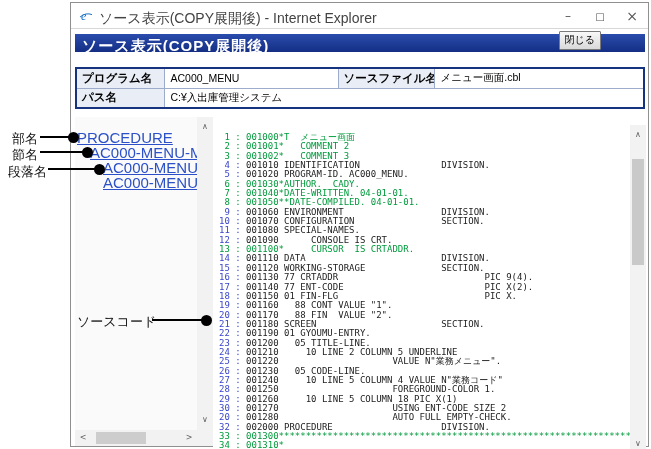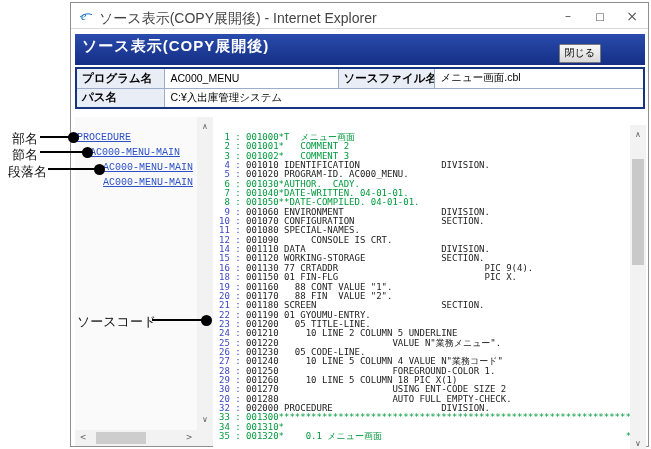--- a/index.html
+++ b/index.html
@@ -19,40 +19,40 @@
               border-bottom:1px solid #d8d8d8; }
   .ie-icon { position:absolute; left:8px; top:6px; width:14px; height:14px; }
   .title-text { position:absolute; left:28px; top:7px; font-size:14px; color:#444; white-space:nowrap; }
   .win-controls { position:absolute; right:0; top:0; height:26px; display:flex; }
   .win-btn { width:32px; height:26px; display:flex; align-items:center; justify-content:center;
              font-size:12px; color:#555; font-family:"DejaVu Sans",sans-serif; }
   .win-btn.max { font-size:10px; }
   .win-btn.close { font-size:14px; }
 
   
-  .hdr { position:absolute; left:4px; top:31px; width:570px; height:31px;
+  .hdr { position:absolute; left:4px; top:31px; width:570px; height:18px;
          background:linear-gradient(#2a4cad,#142e84); }
   .hdr-title { position:absolute; left:7px; top:3px; font-size:15px; font-weight:bold;
                color:#ffffff; letter-spacing:1px; white-space:nowrap; }
   .close-btn { position:absolute; right:44px; bottom:2px; font-size:10px; color:#000;
                background:linear-gradient(#f8f8f8,#d9d9d9); border:1px solid #7a7a7a;
                padding:1px 5px 2px 5px; border-radius:1px; }
 
   
   .info-tbl { position:absolute; left:4px; top:64px; width:570px; border-collapse:collapse;
               border:2px solid #16337f; table-layout:fixed; }
   .info-tbl td { border:1px solid #9daccb; height:20px; overflow:hidden; white-space:nowrap; }
   .info-tbl td.lbl { background:#e9eef6; font-weight:bold; font-size:11.5px; padding-left:5px; color:#000; }
   .info-tbl td.val { background:#fff; font-size:10.5px; padding-left:6px; color:#000; }
 
   
   .leftpane { position:absolute; left:4px; top:114px; width:138px; height:329px; background:#fafafa; }
   .nav-list { position:absolute; left:0; top:0; right:16px; bottom:16px; overflow:hidden; padding-top:13px; }
-  .navlink { display:block; height:15px; line-height:15px; font-size:10px; color:#2b50c8;
-             text-decoration:underline; white-space:nowrap; cursor:pointer;font-family:Liberation Mono, monospace; }
+  .navlink { display:block; height:15px; line-height:15px; font-size:15px; color:#2b50c8;
+             text-decoration:underline; white-space:nowrap; cursor:pointer; }
   .ind0 { padding-left:2px; } .ind1 { padding-left:15px; } .ind2 { padding-left:28px; }
 
   .vscroll { position:absolute; right:0; top:0; width:16px; background:#f2f2f2; }
   .leftpane .vscroll { bottom:16px; }
   .hscroll { position:absolute; left:0; bottom:0; height:16px; width:122px; background:#f2f2f2; }
   .corner { position:absolute; right:0; bottom:0; width:16px; height:16px; background:#f2f2f2; }
   .sb-arrow { position:absolute; width:16px; height:14px; text-align:center; line-height:14px;
               font-size:8px; color:#606060; font-family:"DejaVu Sans",sans-serif; }
   .sb-up { top:3px; } .sb-down { bottom:3px; }
   .sb-left { left:0; top:1px; } .sb-right { right:0; top:1px; }
@@ -155,23 +155,25 @@
         <div class="cl cm"><span class="ln"> 3 : </span><span class="ct">001002*   COMMENT 3</span></div>
         <div class="cl"><span class="ln"> 4 : </span><span class="ct">001010 IDENTIFICATION               DIVISION.</span></div>
         <div class="cl"><span class="ln"> 5 : </span><span class="ct">001020 PROGRAM-ID. AC000_MENU.</span></div>
         <div class="cl cm"><span class="ln"> 6 : </span><span class="ct">001030*AUTHOR.  CADY.</span></div>
         <div class="cl cm"><span class="ln"> 7 : </span><span class="ct">001040*DATE-WRITTEN. 04-01-01.</span></div>
         <div class="cl cm"><span class="ln"> 8 : </span><span class="ct">001050**DATE-COMPILED. 04-01-01.</span></div>
         <div class="cl"><span class="ln"> 9 : </span><span class="ct">001060 ENVIRONMENT                  DIVISION.</span></div>
         <div class="cl"><span class="ln">10 : </span><span class="ct">001070 CONFIGURATION                SECTION.</span></div>
         <div class="cl"><span class="ln">11 : </span><span class="ct">001080 SPECIAL-NAMES.</span></div>
         <div class="cl"><span class="ln">12 : </span><span class="ct">001090      CONSOLE IS CRT.</span></div>
+        <div class="cl cm"><span class="ln">13 : </span><span class="ct">001100*     CURSOR  IS CRTADDR.</span></div>
         <div class="cl"><span class="ln">14 : </span><span class="ct">001110 DATA                         DIVISION.</span></div>
         <div class="cl"><span class="ln">15 : </span><span class="ct">001120 WORKING-STORAGE              SECTION.</span></div>
         <div class="cl"><span class="ln">16 : </span><span class="ct">001130 77 CRTADDR                           PIC 9(4).</span></div>
+        <div class="cl"><span class="ln">17 : </span><span class="ct">001140 77 ENT-CODE                          PIC X(2).</span></div>
         <div class="cl"><span class="ln">18 : </span><span class="ct">001150 01 FIN-FLG                           PIC X.</span></div>
         <div class="cl"><span class="ln">19 : </span><span class="ct">001160   88 CONT VALUE "1".</span></div>
         <div class="cl"><span class="ln">20 : </span><span class="ct">001170   88 FIN  VALUE "2".</span></div>
         <div class="cl"><span class="ln">21 : </span><span class="ct">001180 SCREEN                       SECTION.</span></div>
         <div class="cl"><span class="ln">22 : </span><span class="ct">001190 01 GYOUMU-ENTRY.</span></div>
         <div class="cl"><span class="ln">23 : </span><span class="ct">001200   05 TITLE-LINE.</span></div>
         <div class="cl"><span class="ln">24 : </span><span class="ct">001210     10 LINE 2 COLUMN 5 UNDERLINE</span></div>
         <div class="cl"><span class="ln">25 : </span><span class="ct">001220                     VALUE N"業務メニュー".</span></div>
         <div class="cl"><span class="ln">26 : </span><span class="ct">001230   05 CODE-LINE.</span></div>
         <div class="cl"><span class="ln">27 : </span><span class="ct">001240     10 LINE 5 COLUMN 4 VALUE N"業務コード"</span></div>

